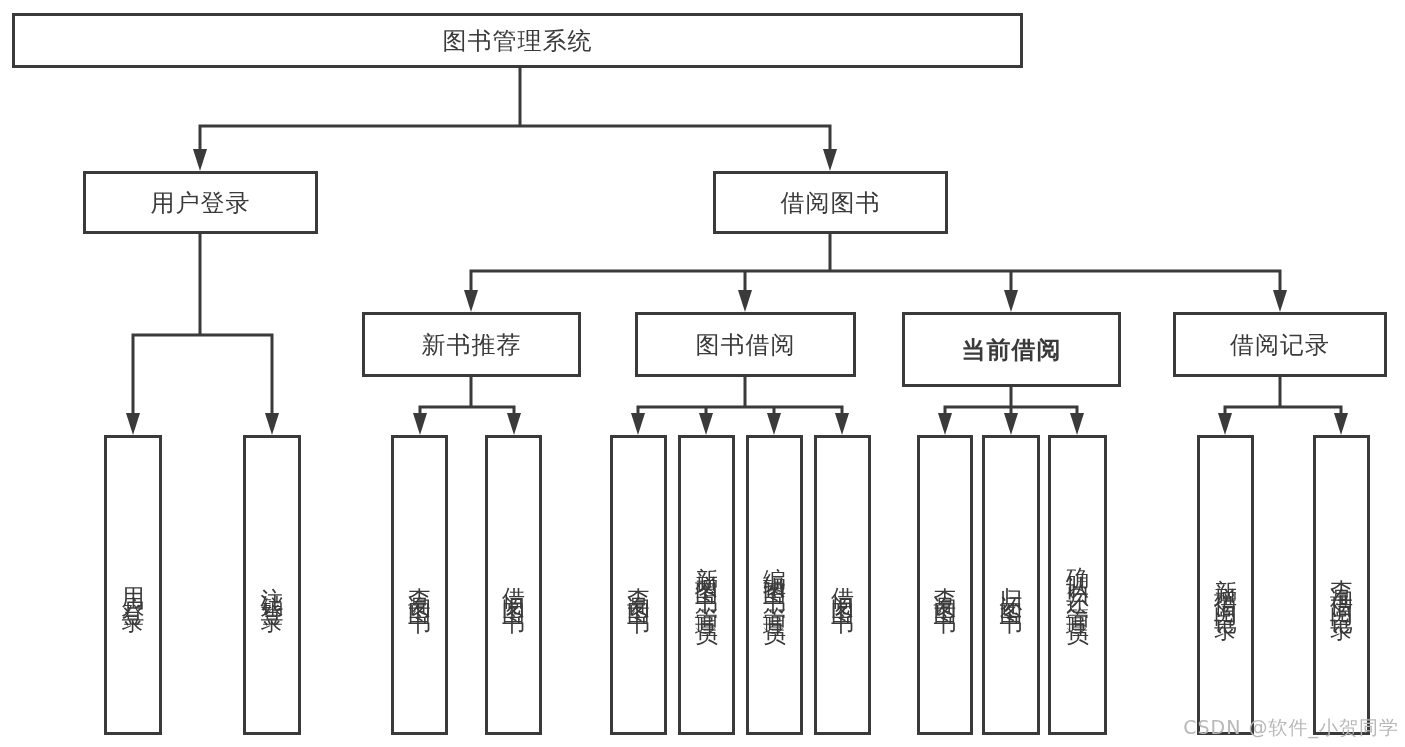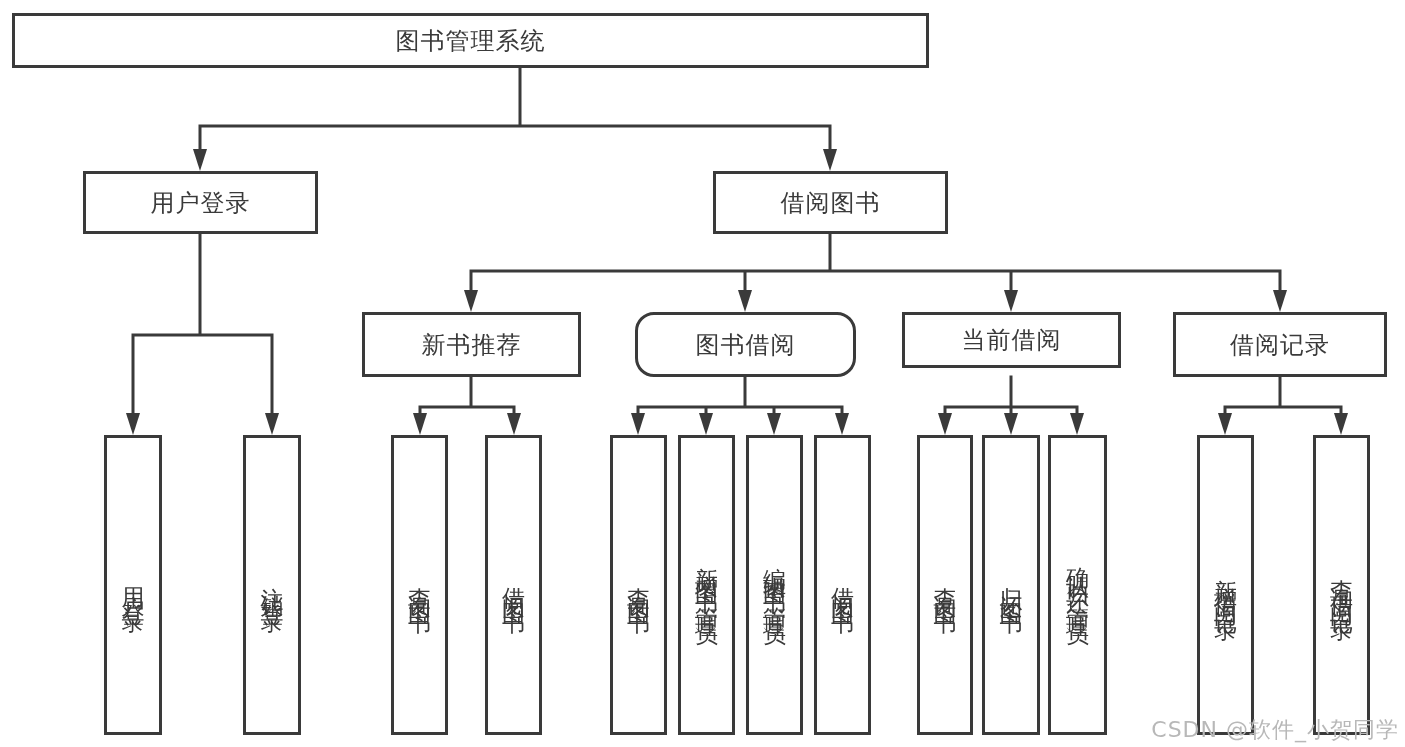--- a/index.html
+++ b/index.html
@@ -51,21 +51,21 @@
     text-orientation: mixed;
     font-size: 23px;
     line-height: 1;
     letter-spacing: 8px;
     white-space: nowrap;
   }
   .watermark {
     position: absolute;
     top: 715px;
     right: 6px;
-    font-size: 22px;
+    font-size: 19px;
     letter-spacing: 1px;
     color: var(--watermark, #b8b8b8);
     white-space: nowrap;
   }
 </style>
 </head>
 <body>
 
 <div class="stage">
 
@@ -112,38 +112,38 @@
       <polygon points="1070,413 1084,413 1077,435"></polygon>
     </g>
 
     <g>
       <path d="M1280,377 V407 M1225,407 H1341 M1225,407 V414 M1341,407 V414"></path>
       <polygon points="1218,413 1232,413 1225,435"></polygon>
       <polygon points="1334,413 1348,413 1341,435"></polygon>
     </g>
   </svg>
 
-  <div class="node" style="left:12px; top:13px; width:917px; height:55px;">
+  <div class="node" style="left:12px; top:13px; width:1011px; height:55px;">
     <span class="h-label">图书管理系统</span>
   </div>
 
   <div class="node" style="left:83px; top:171px; width:235px; height:63px;">
     <span class="h-label">用户登录</span>
   </div>
   <div class="node" style="left:713px; top:171px; width:235px; height:63px;">
     <span class="h-label">借阅图书</span>
   </div>
 
   <div class="node" style="left:362px; top:312px; width:219px; height:65px;text-align:right;">
     <span class="h-label">新书推荐</span>
   </div>
-  <div class="node" style="left:635px; top:312px; width:221px; height:65px;border-radius:19px;">
+  <div class="node" style="left:635px; top:312px; width:221px; height:65px;">
     <span class="h-label">图书借阅</span>
   </div>
-  <div class="node" style="left:902px; top:312px; width:219px; height:56px;">
+  <div class="node" style="left:902px; top:312px; width:219px; height:75px;font-weight:bold;">
     <span class="h-label">当前借阅</span>
   </div>
   <div class="node" style="left:1173px; top:312px; width:214px; height:65px;">
     <span class="h-label">借阅记录</span>
   </div>
 
   <div class="node leaf" style="left:104px; top:435px; width:58px; height:300px;">
     <span class="v-label">用户登录</span>
   </div>
   <div class="node leaf" style="left:243px; top:435px; width:58px; height:300px;">

